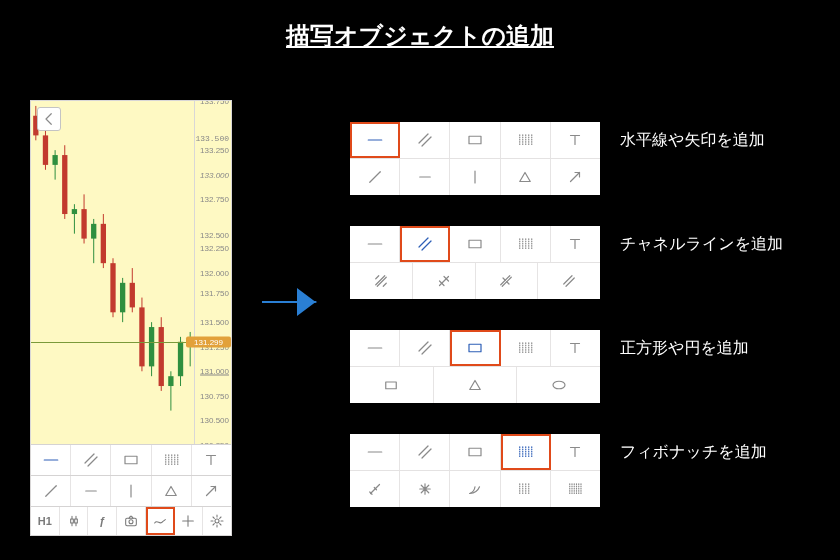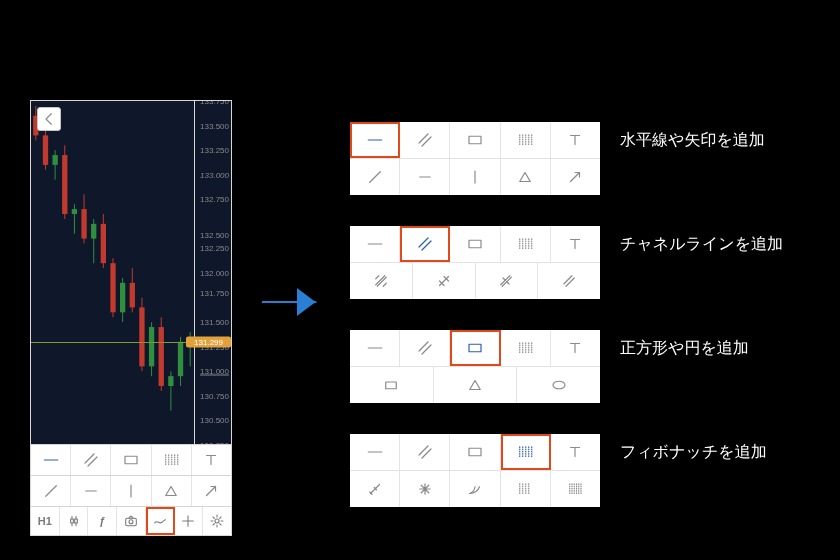--- a/index.html
+++ b/index.html
@@ -1,19 +1,19 @@
 <!DOCTYPE html>
 <html><head>
 <meta charset="utf-8">
 <style>
 html,body{margin:0;padding:0;width:840px;height:560px;background:#000;font-family:"Hiragino Sans","Yu Gothic",Meiryo,sans-serif;color:#fff;overflow:hidden}
 .canvas{position:relative;width:840px;height:560px}
 .title{position:absolute;left:0;right:0;top:20px;text-align:center;font-size:24px;font-weight:700;text-decoration:underline}
 .phone{position:absolute;left:30px;top:100px;width:200px;height:434px;background:#eceaea;border:1px solid #d8d6d6;display:flex;flex-direction:column}
-.chart{flex:1;position:relative;background:#0f172a;overflow:hidden}
+.chart{flex:1;position:relative;background:#fef9c3;overflow:hidden}
 .back{position:absolute;left:6px;top:6px;width:22px;height:22px;background:#fff;border:1px solid #c4c4c4;border-radius:3px;display:flex;align-items:center;justify-content:center;color:#777;font-size:12px}
 .yaxis{position:absolute;right:0;top:0;width:36px;height:100%;border-left:1px solid #d9d7d7;font-size:8px;color:#888}
 .yaxis div{position:absolute;right:2px;transform:translateY(-50%)}
 .price-line{position:absolute;left:0;right:36px;border-top:1px solid #7a9a3a}
 .price-tag{position:absolute;right:0;font-size:8px;background:#e2a13a;color:#fff;padding:1px 8px;border-radius:2px;transform:translateY(-50%)}
 .bars{display:flex;border-top:1px solid #d5d3d3;background:#fff}
 .row{display:flex;flex:1}
 .cell{flex:1;height:30px;display:flex;align-items:center;justify-content:center;border-right:1px solid #e6e4e4;color:#888;font-size:12px}
 .cell:last-child{border-right:none}
 .cell.sel{color:#2e5fb7}
@@ -27,20 +27,21 @@
 .lbl{position:absolute;left:620px;font-size:16px;color:#fff}
 svg.ic{width:18px;height:18px;stroke:#8a8a8a;stroke-width:1.6;fill:none;stroke-linecap:round;stroke-linejoin:round}
 .sel svg.ic{stroke:#2e5fb7}
 .bars2 svg.ic{width:16px;height:16px;stroke:#7a7a7a}
 svg.candles{position:absolute;left:0;top:0}
 </style>
 </head>
 <body>
 
 <div class="canvas">
+<div class="title">描写オブジェクトの追加</div>
 
 <div class="phone">
   <div class="chart">
     <svg class="candles" width="164" height="344">
           <line x1="4.823529411764706" y1="4.914285714286832" x2="4.823529411764706" y2="39.31428571428627" stroke="#c23a2e" stroke-width="1"></line>
           <rect x="2.1705882352941175" y="14.742857142857702" width="5.305882352941176" height="19.657142857141743" fill="#c23a2e"></rect>
           <line x1="14.470588235294116" y1="24.57142857142857" x2="14.470588235294116" y2="68.79999999999889" stroke="#c23a2e" stroke-width="1"></line>
           <rect x="11.817647058823528" y="34.399999999999444" width="5.305882352941176" height="29.485714285715396" fill="#c23a2e"></rect>
           <line x1="24.11764705882353" y1="49.14285714285714" x2="24.11764705882353" y2="78.62857142857254" stroke="#2f8f3f" stroke-width="1"></line>
           <rect x="21.46470588235294" y="54.05714285714397" width="5.305882352941176" height="9.828571428570868" fill="#2f8f3f"></rect>
@@ -73,21 +74,21 @@
           <line x1="159.17647058823528" y1="230.97142857142802" x2="159.17647058823528" y2="265.37142857142743" stroke="#2f8f3f" stroke-width="1"></line>
           <rect x="156.52352941176468" y="240.79999999999887" width="5.305882352941176" height="1" fill="#2f8f3f"></rect>
         </svg>
     <div class="back">
       <svg class="ic" viewBox="0 0 24 24">
             <path d="M15 5l-7 7 7 7"></path>
           </svg>
     </div>
     <div class="yaxis">
           <div style="top: 0px;">133.750</div>
-          <div style="top: 25px;">133.500</div>
+          <div style="top: 37px; font-family: Liberation Mono, monospace;">133.500</div>
           <div style="top: 49.1429px;">133.250</div>
           <div style="top: 73.7143px; font-style: italic;">133.000</div>
           <div style="top: 98.2857px;">132.750</div>
           <div style="top: 134px;">132.500</div>
           <div style="top: 147.429px;">132.250</div>
           <div style="top: 172px;">132.000</div>
           <div style="top: 192px;">131.750</div>
           <div style="top: 221.143px;">131.500</div>
           <div style="top: 245.714px;">131.250</div>
           <div style="top: 270.286px; text-decoration: underline;">131.000</div>

